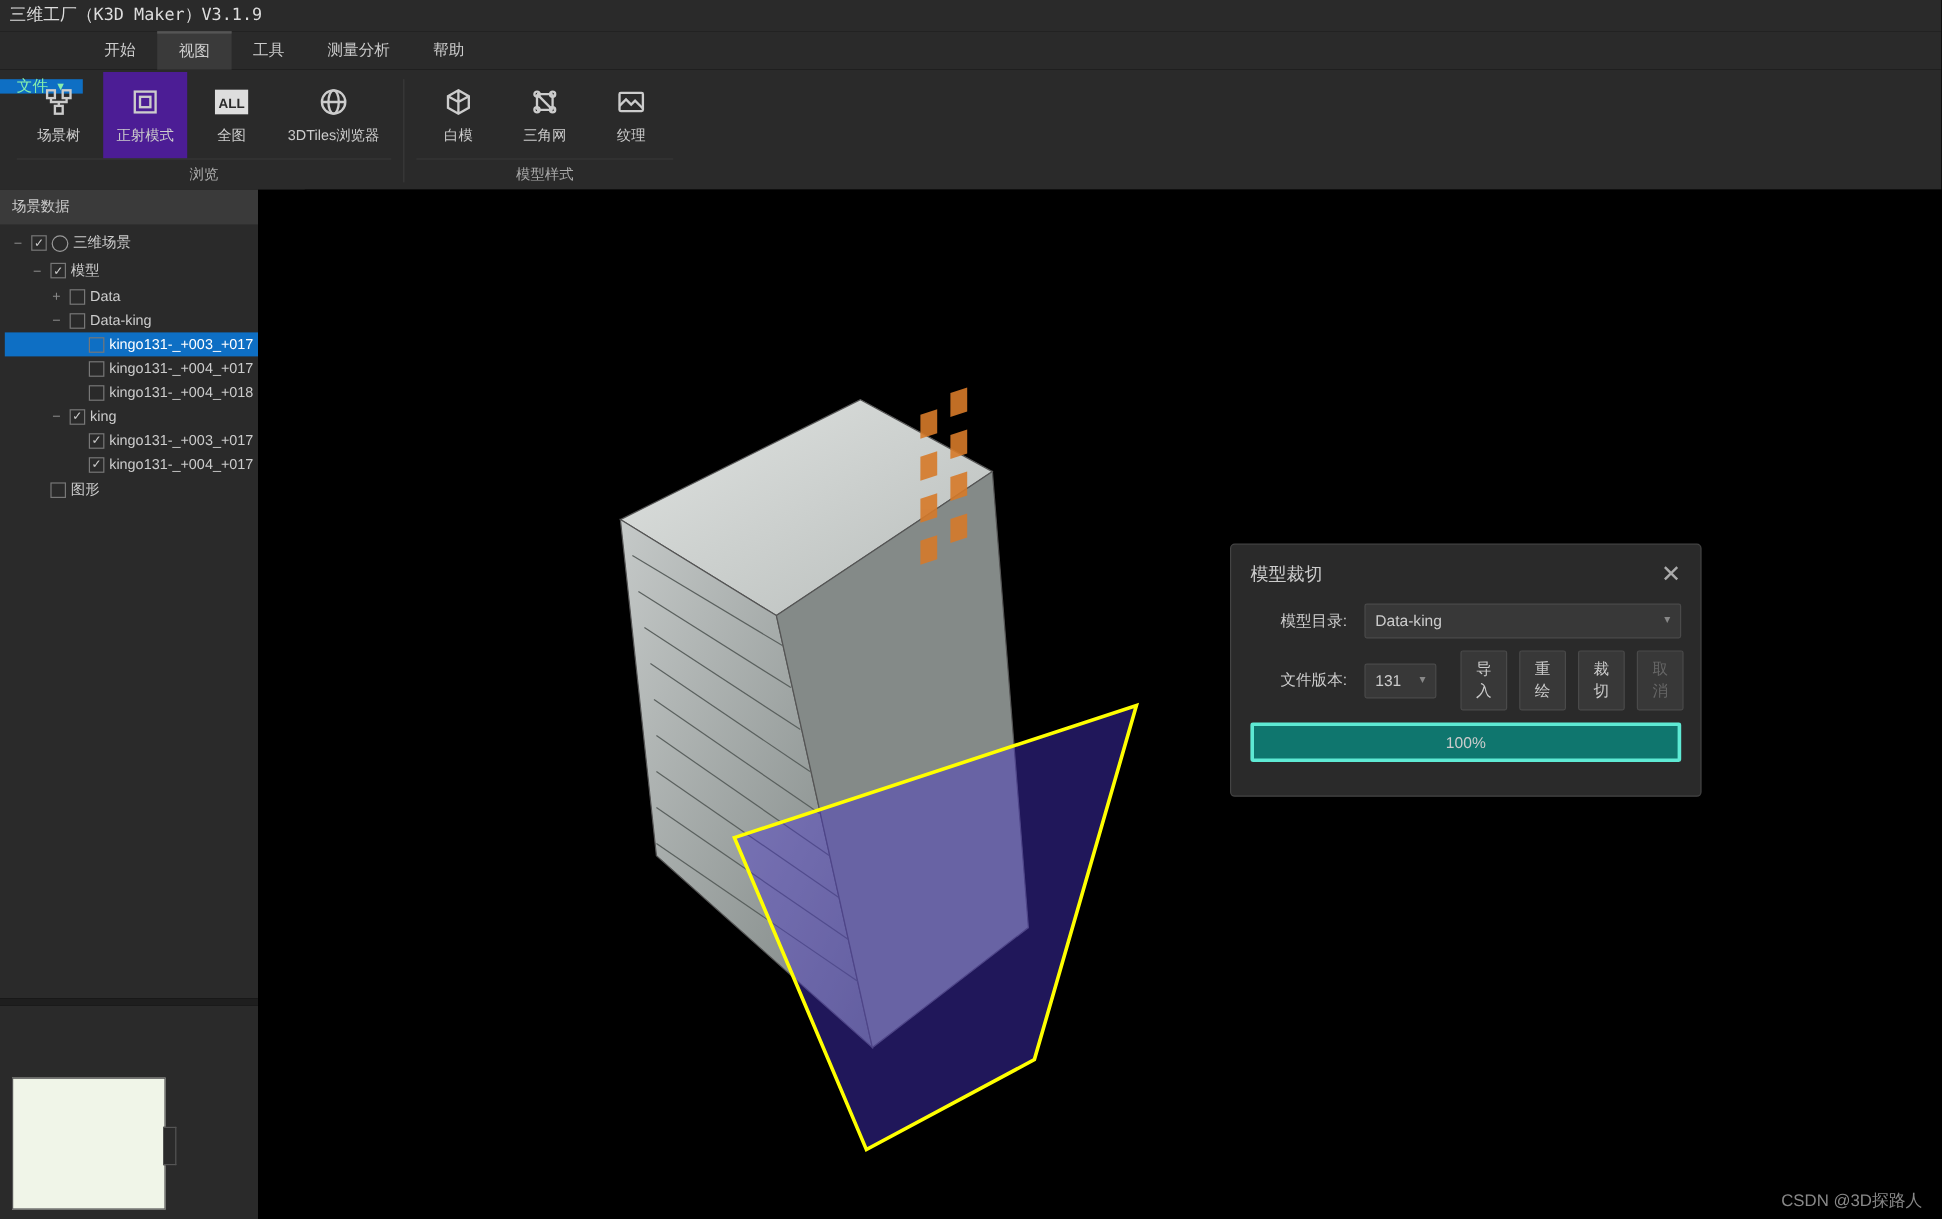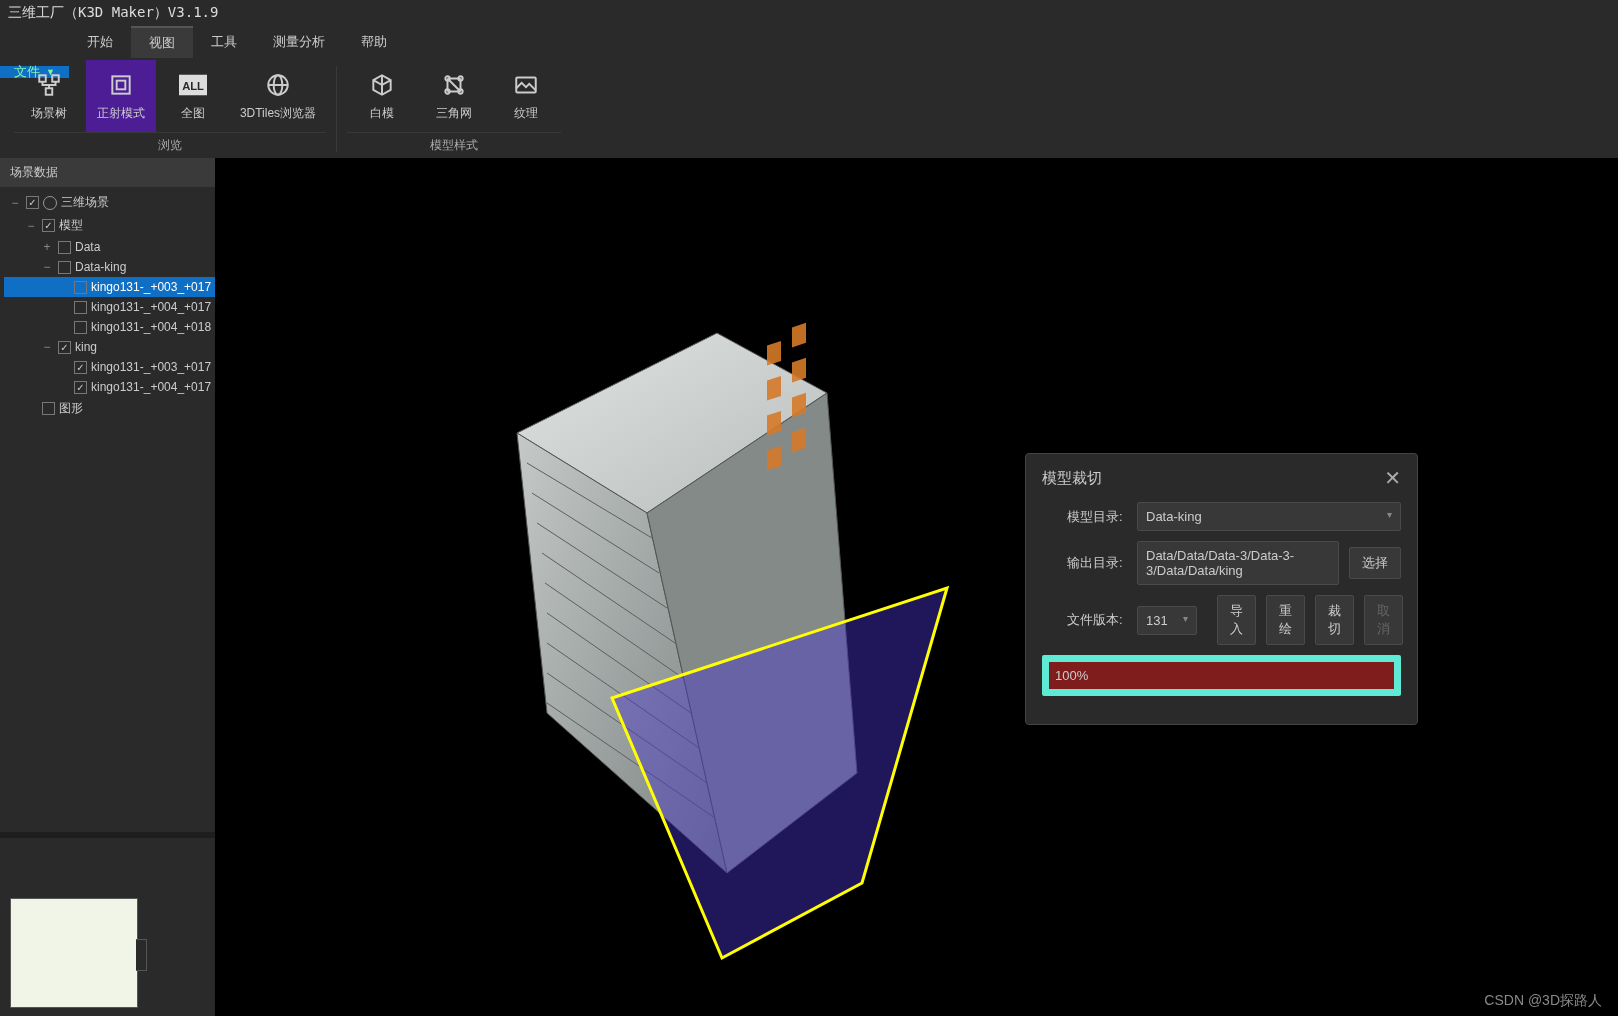--- a/index.html
+++ b/index.html
@@ -42,21 +42,21 @@
 .dialog-header { display: flex; justify-content: space-between; align-items: center; margin-bottom: 12px; }
 .dialog-title { font-size: 15px; }
 .dialog-close { font-size: 20px; color: #aaa; cursor: pointer; }
 .form-row { display: flex; align-items: center; gap: 10px; margin-bottom: 10px; }
 .form-label { width: 60px; font-size: 13px; flex-shrink: 0; margin-left: 25px; }
 .form-select, .form-input { flex: 1; background: #383838; border: 1px solid #4a4a4a; color: #ccc; padding: 6px 8px; font-size: 13px; border-radius: 2px; }
 .form-select { position: relative; }
 .form-select::after { content: "▾"; position: absolute; right: 8px; top: 6px; color: #888; font-size: 10px; }
 .btn-sm { background: #383838; border: 1px solid #4a4a4a; color: #ccc; padding: 6px 12px; font-size: 13px; cursor: pointer; border-radius: 2px; }
 .btn-sm.disabled { color: #666; cursor: not-allowed; }
-.progress { background: #7f1d1d; border: 7px solid #5eead4; border-radius: 2px; padding: 6px; font-size: 13px; }
+.progress { background: #0f766e; border: 3px solid #5eead4; border-radius: 2px; padding: 6px; text-align: center; font-size: 13px; }
 
 .annotation { position: absolute; top: 588px; left: 720px; color: #d01818; font-size: 24px; font-family: "SimSun", serif; }
 .watermark { position: absolute; bottom: 8px; right: 16px; color: #888; font-size: 14px; }
 
 .building { position: absolute; top: 155px; left: 252px; width: 500px; height: 650px; }
 .sel-poly { fill: rgba(70,50,200,0.45); stroke: #ffff00; stroke-width: 3; }
 
 .thumb-area { height: 180px; background: #2a2a2a; padding: 10px; display: flex; align-items: flex-end; }
 .thumb { width: 128px; height: 110px; background: #f0f5e8; border: 1px solid #555; position: relative; }
 .thumb::after { content:""; position:absolute; right:-10px; top:40px; width:10px; height:30px; background:#2a2a2a; border:1px solid #555; border-left:none;}
@@ -273,25 +273,20 @@
     <div class="dialog">
       <div class="dialog-header">
         <span class="dialog-title">模型裁切</span>
         <span class="dialog-close">✕</span>
       </div>
       <div class="form-row">
         <span class="form-label">模型目录:</span>
         <div class="form-select">Data-king</div>
       </div>
       <div class="form-row">
-        <span class="form-label">输出目录:</span>
-        <div class="form-input" style="overflow:hidden;text-overflow:ellipsis">Data/Data/Data-3/Data-3-3/Data/Data/king</div>
-        <button class="btn-sm">选择</button>
-      </div>
-      <div class="form-row">
         <span class="form-label">文件版本:</span>
         <div class="form-select" style="flex:0 0 60px">131</div>
         <div style="flex:1"></div>
         <button class="btn-sm">导入</button>
         <button class="btn-sm">重绘</button>
         <button class="btn-sm">裁切</button>
         <button class="btn-sm disabled">取消</button>
       </div>
       <div class="progress">100%</div>
     </div>

